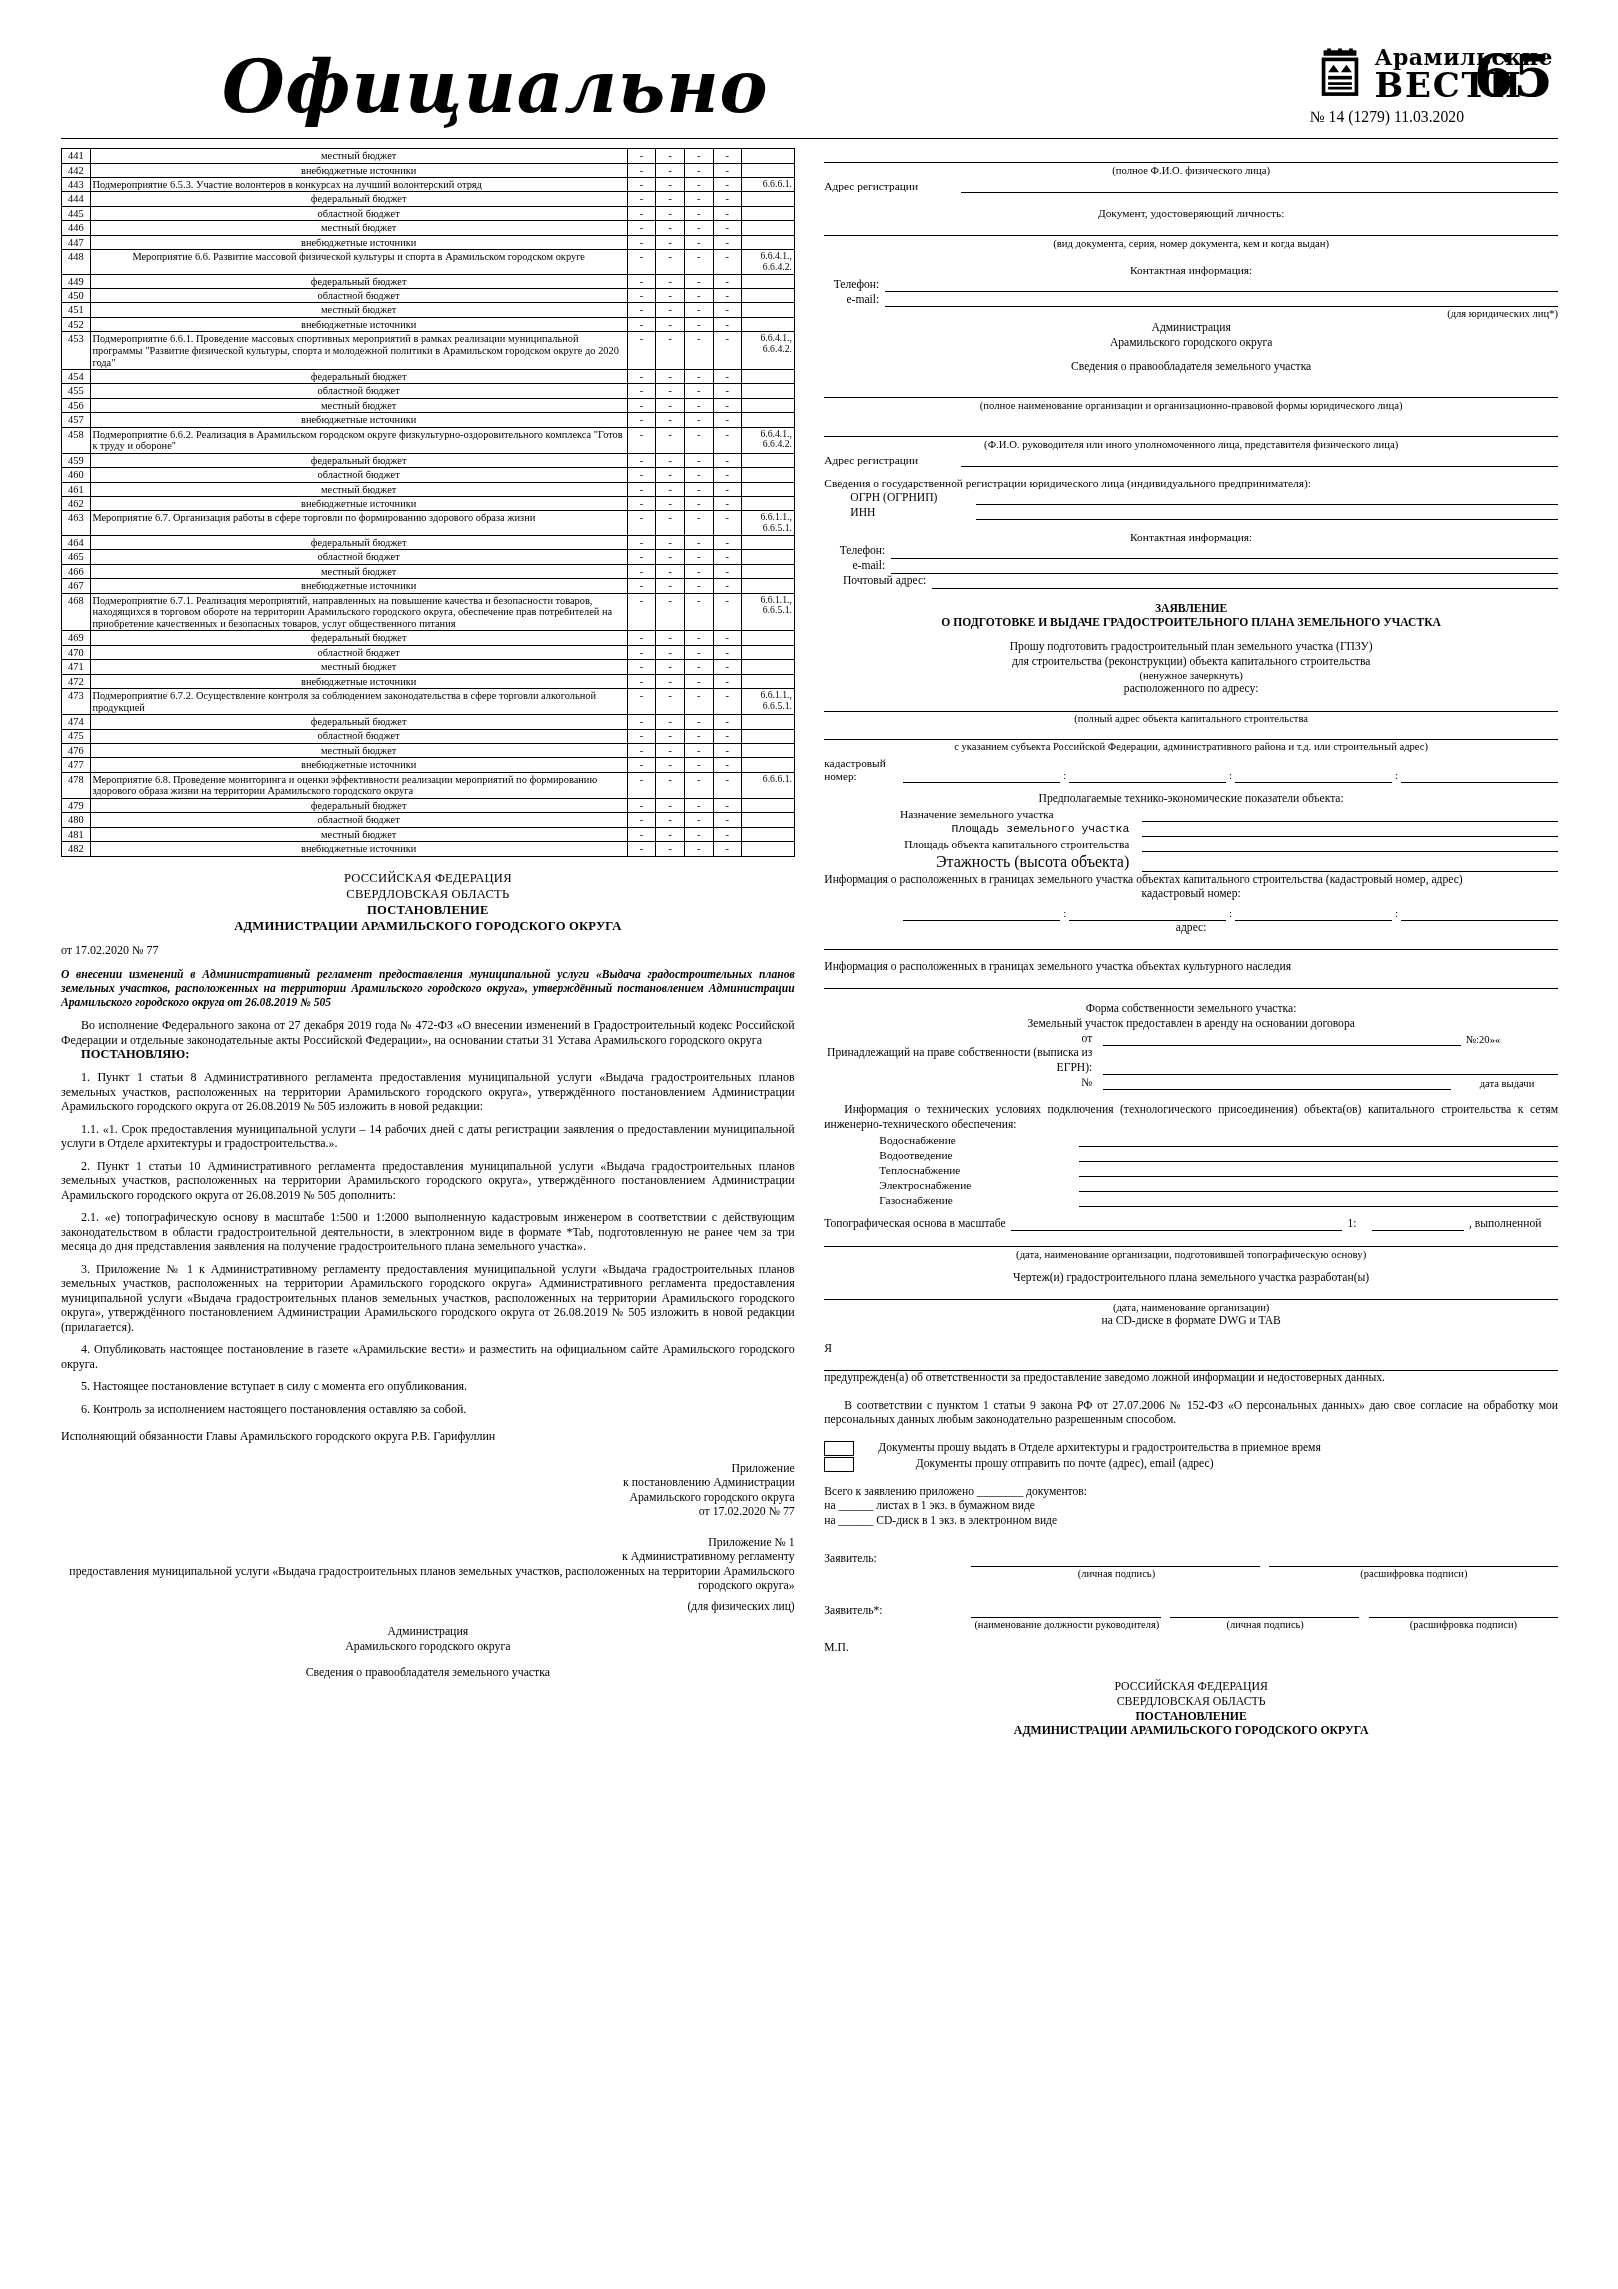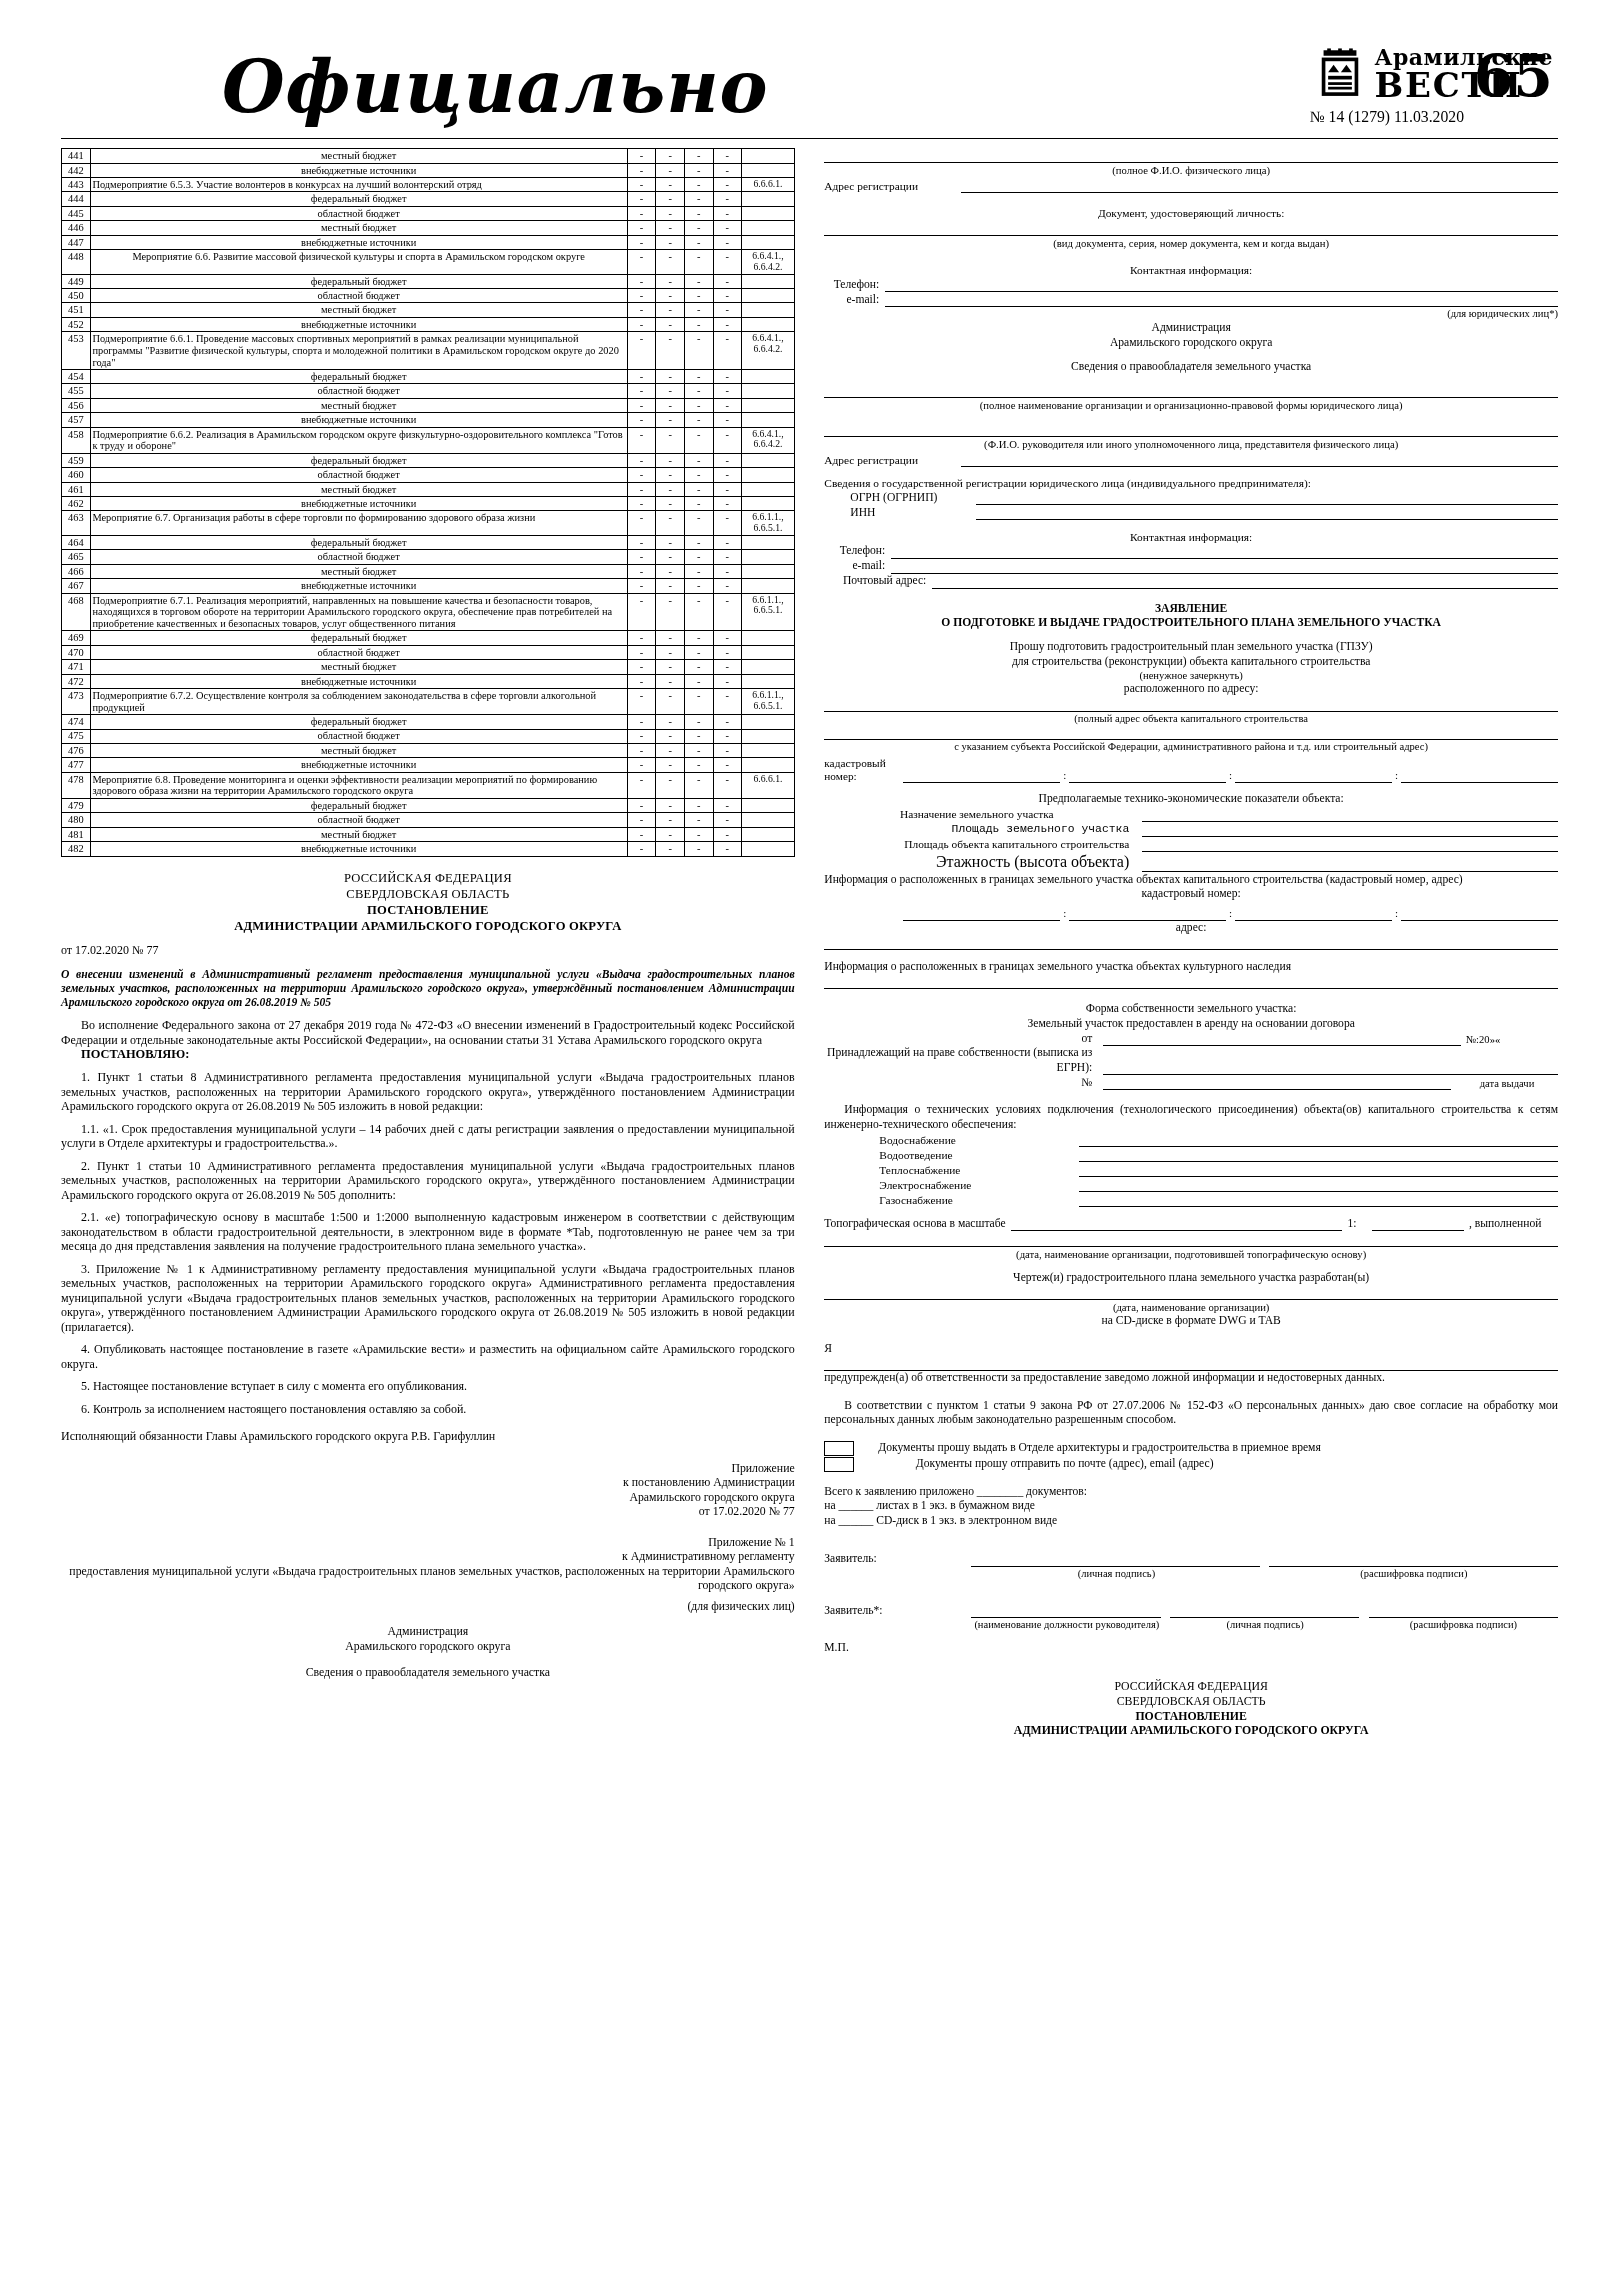--- a/index.html
+++ b/index.html
@@ -26,21 +26,21 @@
   .col{width:50%;box-sizing:border-box;}
   .col-left{padding-right:14.8px;}
   .col-right{padding-left:14.8px;}
 
   
   table.budget{border-collapse:collapse;width:100%;font-size:10.4px;line-height:1.12;}
   table.budget td{border:0.9px solid #000;padding:0.9px 1.8px;vertical-align:top;}
   .c-num{width:24px;text-align:center;}
   .c-name{text-align:center;}
   .c-v{width:24px;text-align:center;}
-  .c-code{width:48px;text-align:center;font-size:9.7px;}
+  .c-code{width:48px;text-align:right;font-size:9.7px;}
   td.l{text-align:left;padding-left:3.7px;}
   .nm{white-space:pre-line;}
 
   
   .center{text-align:center;}
   .b{font-weight:700;}
   .ttl{font-size:12.6px;line-height:1.25;margin-top:14.8px;}
   .ttl div{letter-spacing:0.2px;}
   .from{font-size:12px;margin-top:9.2px;}
   .descr{font-size:11.6px;font-style:italic;font-weight:700;text-align:justify;line-height:1.22;margin-top:9.2px;}

